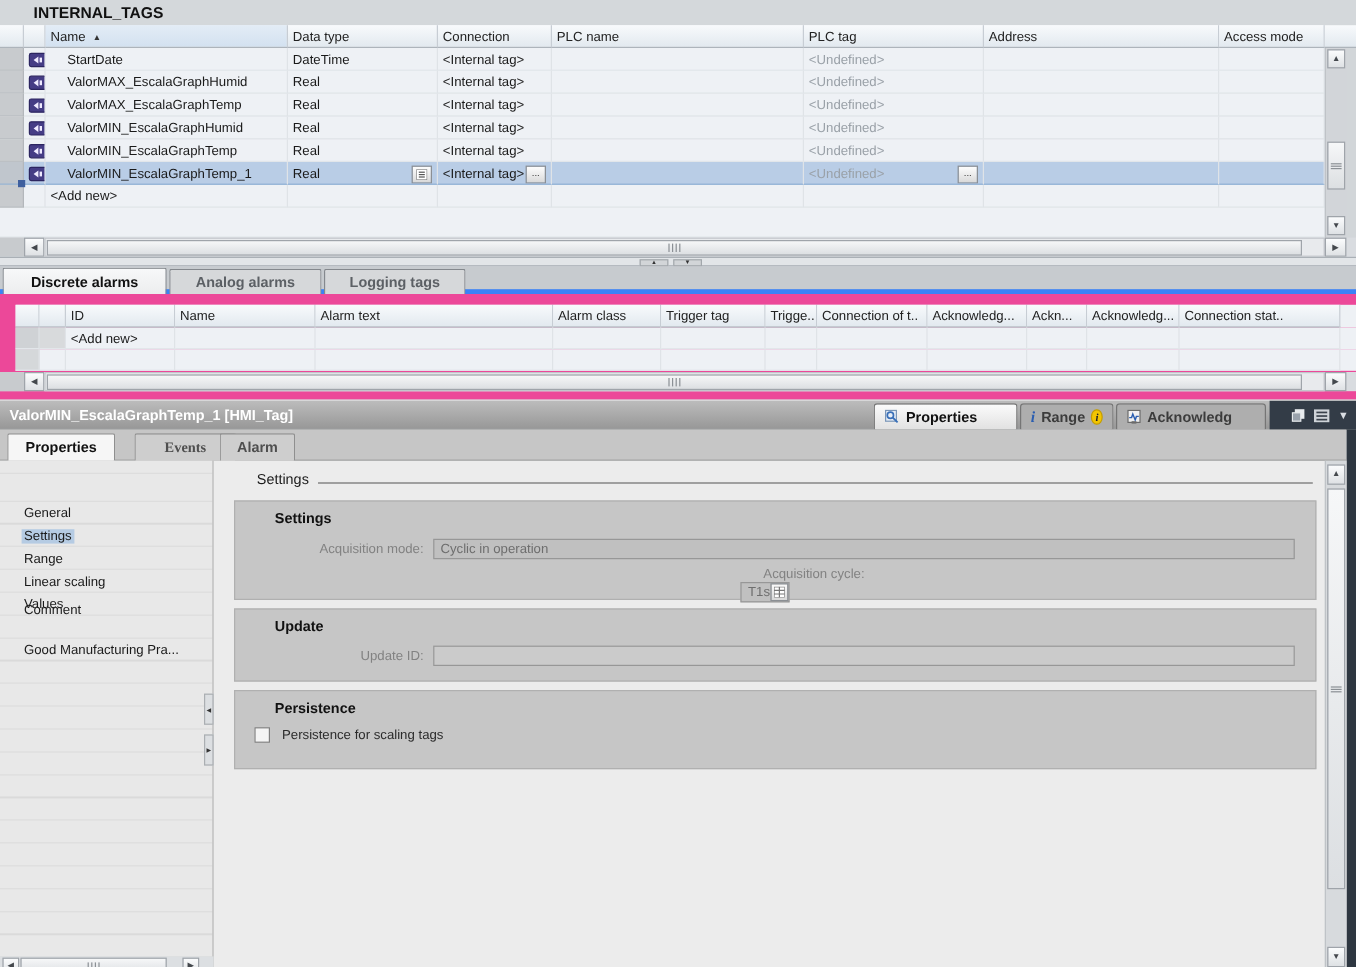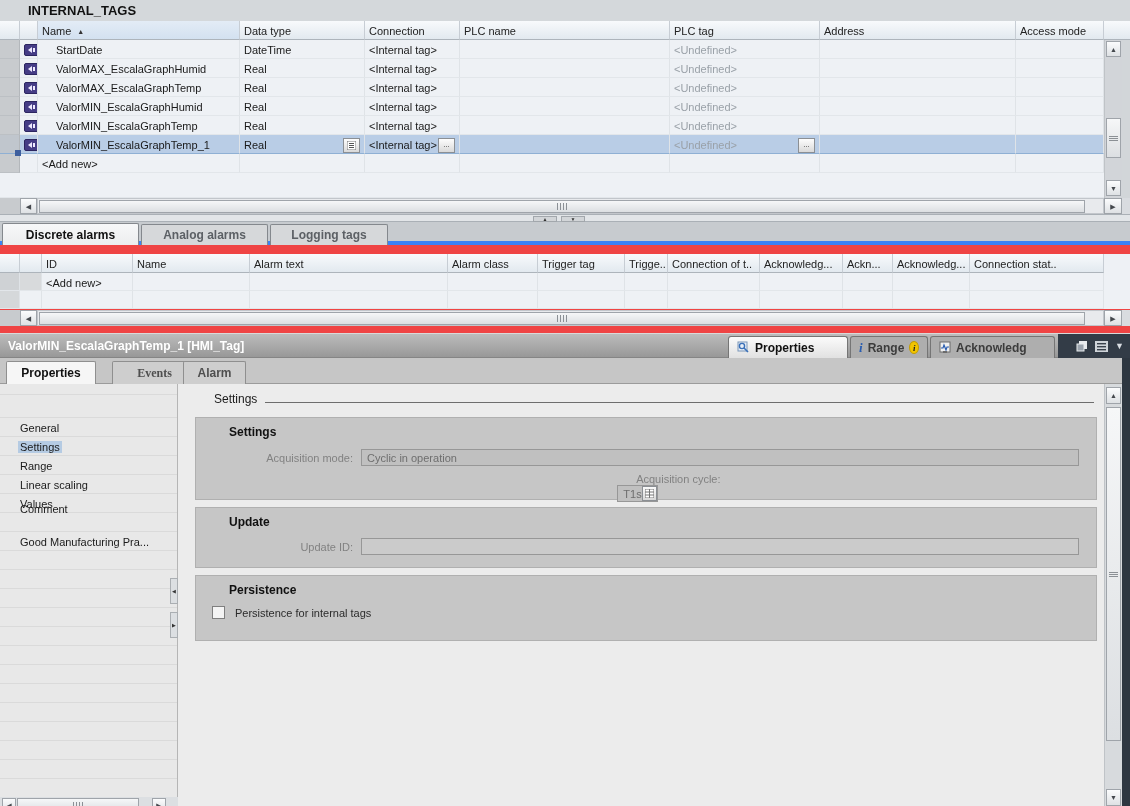--- a/index.html
+++ b/index.html
@@ -58,21 +58,21 @@
   
   #alarm-tabbar { left:0; top:222px; width:1130px; height:23px; background:#c7cbcf;
     border-bottom:4px solid #3b82f6; }
   .atab { position:absolute; top:2px; height:21px; display:flex; align-items:center; justify-content:center;
     font-weight:bold; font-size:12px; border:1px solid #84888d; border-bottom:none;
     border-radius:2px 2px 0 0; background:#d6d8da; color:#5c6065; }
   .atab.active { background:linear-gradient(#f7f8f9,#ecedee); color:#111; height:22px; top:1px; z-index:2; }
 
   
   :root { --alarmcols: 20px 22px 91px 117px 198px 90px 87px 43px 92px 83px 50px 77px 134px; }
-  #alarm-area { left:0; top:245px; width:1130px; height:88px; background:#ef4444; }
+  #alarm-area { left:0; top:245px; width:1130px; height:88px; background:#ec4899;padding-left:13px; }
   .arow { display:grid; grid-template-columns: var(--alarmcols); height:19px; background:#eef1f5; }
   .arow2 { height:18px; }
 
   
   #insp-caption { left:0; top:333px; width:1130px; height:25px;
     background:linear-gradient(#bcbcbc,#989898); border-top:1px solid #d9d9d9; border-bottom:1px solid #858585;
     color:#fff; font-weight:bold; font-size:12px; display:flex; align-items:center; padding-left:8px; }
   .captab { position:absolute; top:336px; height:22px; border:1px solid #757575; border-bottom:none;
     border-radius:3px 3px 0 0; display:flex; align-items:center; gap:5px; padding:0 8px;
     font-weight:bold; font-size:12px; background:#aeaeae; color:#3c3c3c; }
@@ -582,21 +582,21 @@
       <div class="frow" style="top:30px;">
         <span class="flabel">Update ID:</span>
         <span class="finput lighter"></span>
       </div>
     </div>
 
     <div class="groupbox" style="top:191px; height:66px;">
       <div class="grouptitle">Persistence</div>
       <div class="frow" style="top:28px; padding-left:16px; gap:10px;">
         <span class="checkbox"></span>
-        <span style="color:#2b2b2b;">Persistence for internal tags</span>
+        <span style="color:#2b2b2b;">Persistence for scaling tags</span>
       </div>
     </div>
   </div>
 </div>
 
 <div class="abs" id="insp-vscroll">
   <div class="sb-btn abs" style="left:1px; top:3px; width:15px; height:17px;">
       <span>▲</span>
     </div>
   <div class="sb-thumb abs" style="left:1px; top:23px; width:15px; height:334px;">

